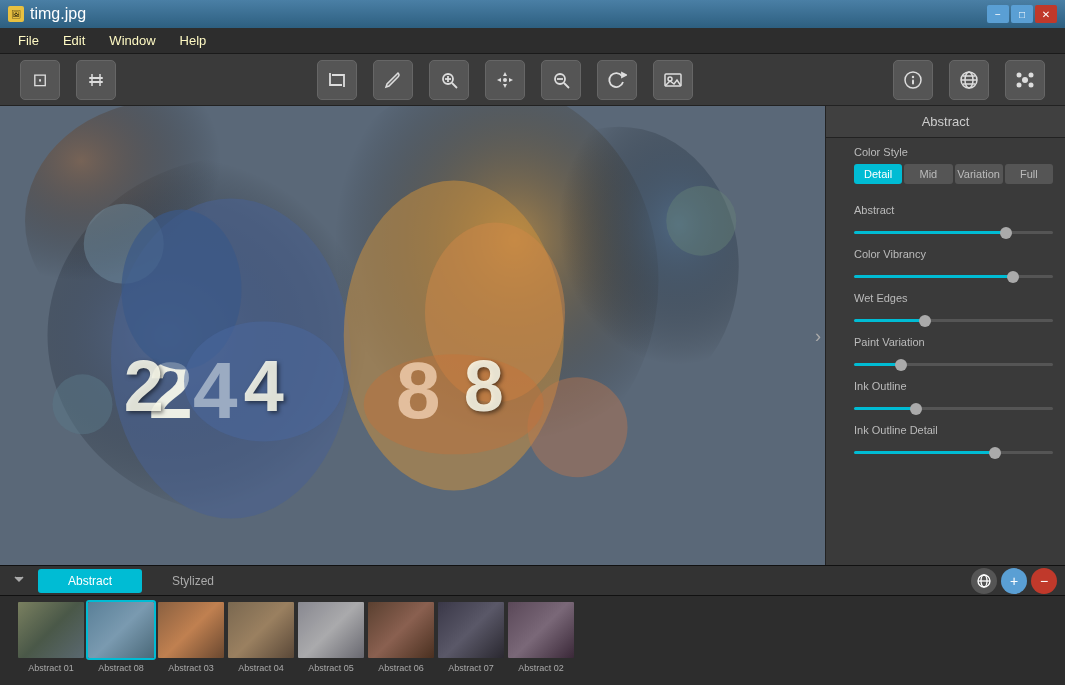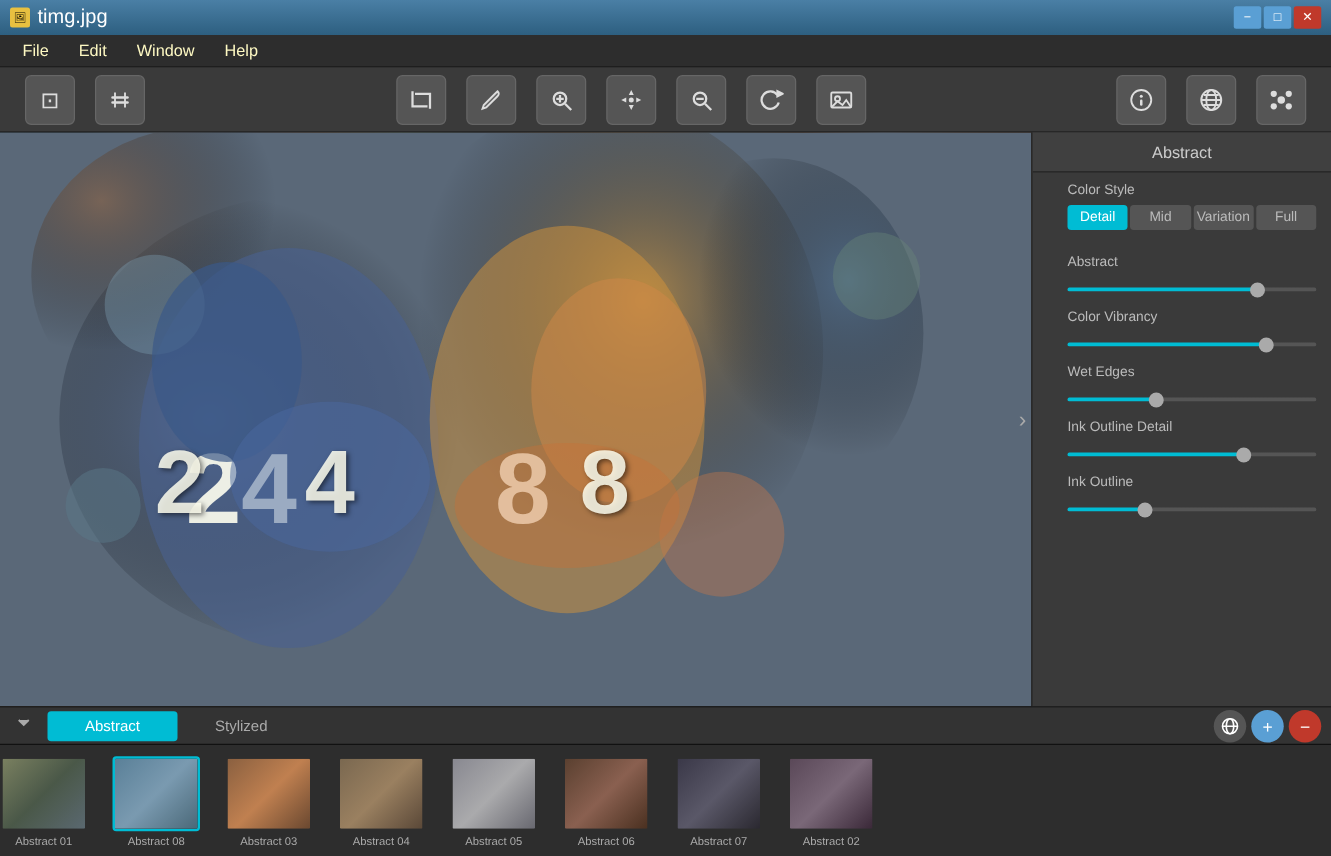--- a/index.html
+++ b/index.html
@@ -206,24 +206,24 @@
       font-size: 14px;
       color: white;
     }
     .btn-globe { background: #555; }
     .btn-plus { background: #5a9fd4; }
     .btn-minus { background: #c0392b; }
 
     
     .thumbnail-strip {
       display: flex;
-      gap: 20px;
-      padding: 4px 0;
+      gap: 0;
+      padding: 4px 16px;
       height: 90px;
-      align-items: center;
+      align-items: flex-start;
       overflow-x: auto;
     }
     .thumbnail-item {
       display: flex;
       flex-direction: column;
       align-items: center;
       gap: 3px;
       cursor: pointer;
     }
     .thumbnail-img {
@@ -457,32 +457,38 @@
         </div>
 
         <div class="slider-row">
           <div class="slider-label">Wet Edges</div>
           <div class="range-container">
             <input type="range" min="0" max="100" value="35" style="appearance: none; width: 100%; height: 3px; background: linear-gradient(to right, rgb(0, 188, 212) 35%, rgb(85, 85, 85) 35%); outline: none; border: none;">
           </div>
         </div>
 
 
+        <div class="slider-row">
+          <div class="slider-label">Paint Variation</div>
+          <div class="range-container">
+            <input type="range" min="0" max="100" value="22" style="appearance: none; width: 100%; height: 3px; background: linear-gradient(to right, rgb(0, 188, 212) 22%, rgb(85, 85, 85) 22%); outline: none; border: none;">
+          </div>
+        </div>
+
+        <div class="slider-row">
+          <div class="slider-label">Ink Outline</div>
+          <div class="range-container">
+            <input type="range" min="0" max="100" value="30" style="appearance: none; width: 100%; height: 3px; background: linear-gradient(to right, rgb(0, 188, 212) 30%, rgb(85, 85, 85) 30%); outline: none; border: none;">
+          </div>
+        </div>
 
         <div class="slider-row">
           <div class="slider-label">Ink Outline Detail</div>
           <div class="range-container">
             <input type="range" min="0" max="100" value="72" style="appearance: none; width: 100%; height: 3px; background: linear-gradient(to right, rgb(0, 188, 212) 72%, rgb(85, 85, 85) 72%); outline: none; border: none;">
-          </div>
-        </div>
-
-        <div class="slider-row">
-          <div class="slider-label">Ink Outline</div>
-          <div class="range-container">
-            <input type="range" min="0" max="100" value="30" style="appearance: none; width: 100%; height: 3px; background: linear-gradient(to right, rgb(0, 188, 212) 30%, rgb(85, 85, 85) 30%); outline: none; border: none;">
           </div>
         </div>
       </div>
     </div>
   </div>
 </div>
 
 <div class="bottom-area">
   <div class="bottom-tabs">
     <div class="bottom-tab-toggle">

